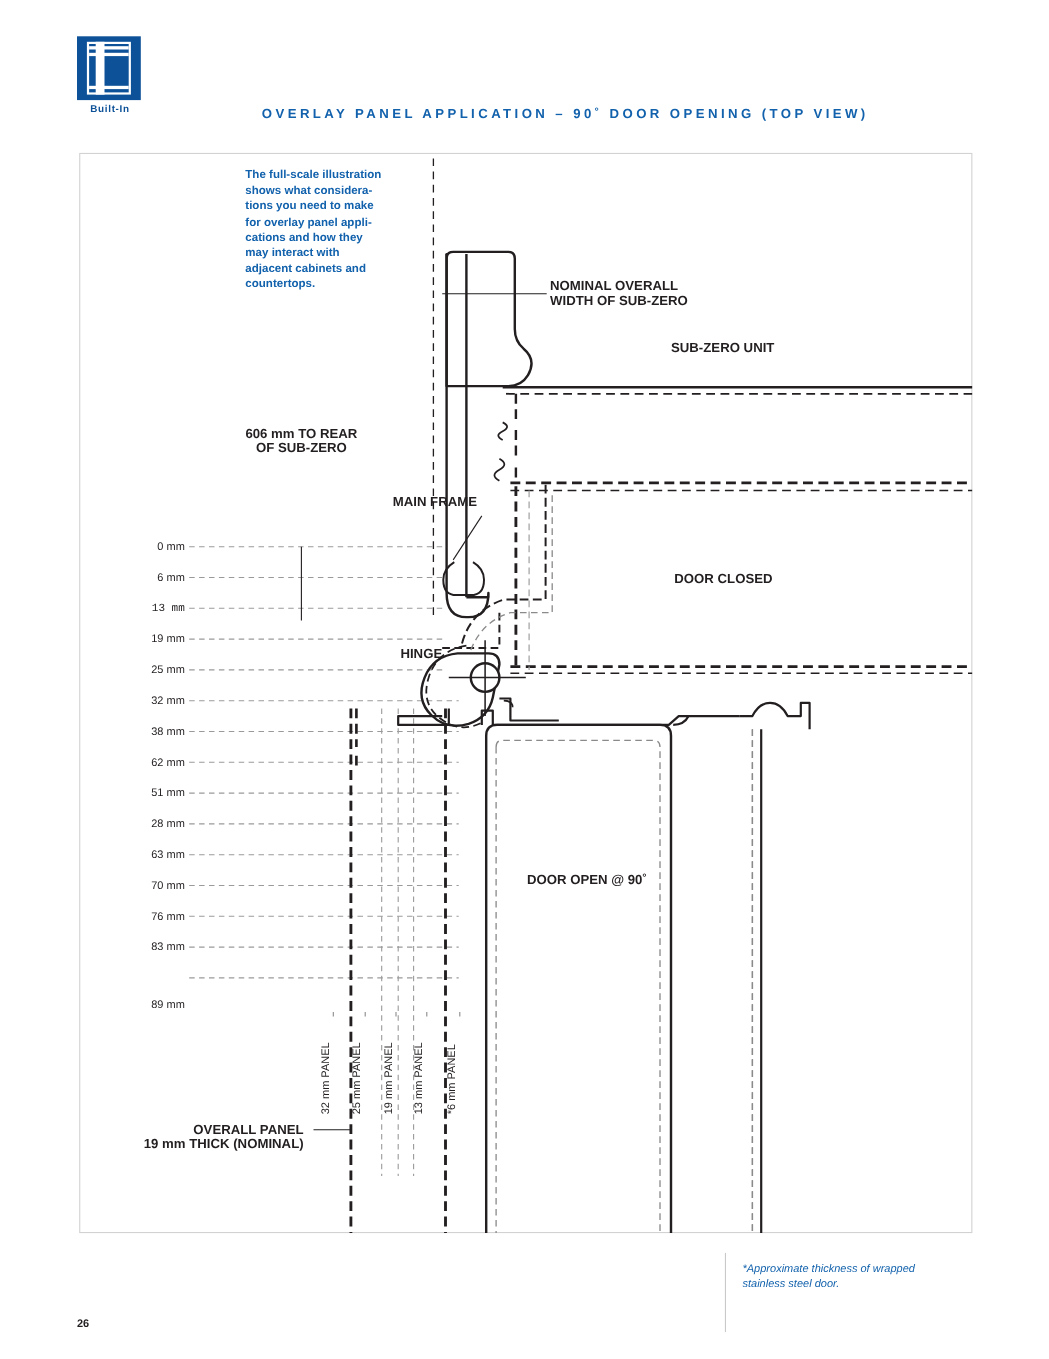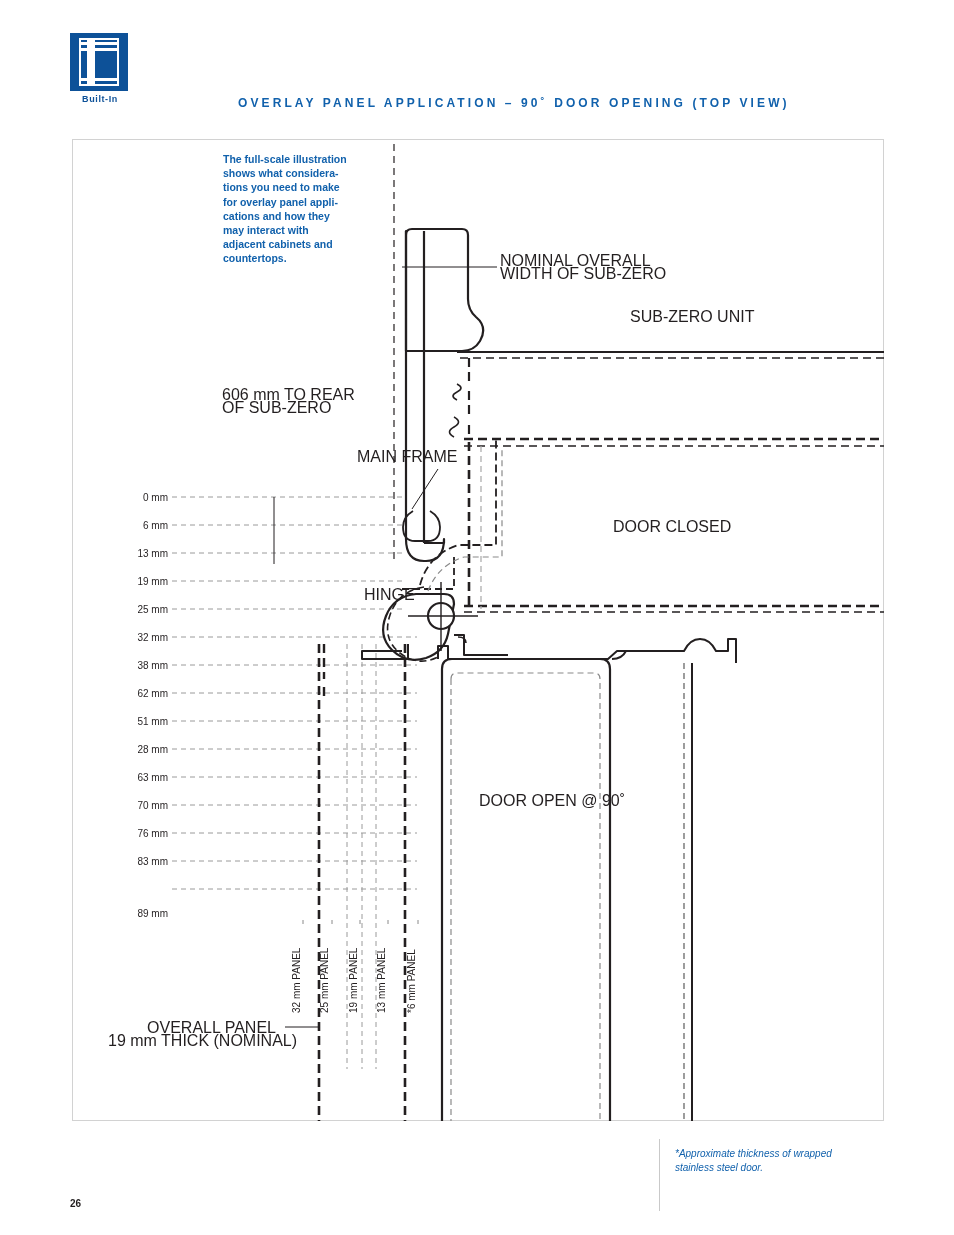--- a/index.html
+++ b/index.html
@@ -101,28 +101,29 @@
     width: 160px;
     font-size: 10.5px;
     font-weight: bold;
     line-height: 14.2px;
     color: #1161AC;
   }
 
   
   .callout {
     position: absolute;
-    font-size: 16px;
+    font-size: 12px;
     line-height: 13px;
     color: #231f20;
     white-space: nowrap;
+    font-weight: bold;
   }
 
   #cl-nominal  { left: 500px; top: 254px; }
-  #cl-unit     { left: 610px; top: 310px; margin-left: 20px; }
+  #cl-unit     { left: 610px; top: 310px; }
   #cl-606      { left: 222px; top: 388px; width: 104px; text-align: center; }
   #cl-mainframe{ left: 357px; top: 450px; }
   #cl-hinge    { left: 364px; top: 588px; }
   #cl-closed   { left: 613px; top: 520px; }
   #cl-open     { left: 479px; top: 794px; }
   #cl-overlay  { left: 108px; top: 1021px; width: 168px; text-align: right; }
 
   
   .scale-label {
     position: absolute;
@@ -397,21 +398,21 @@
 <div class="callout" id="cl-open">DOOR OPEN @ 90˚</div>
 
 <div class="callout" id="cl-overlay">
   <div>OVERALL PANEL</div>
   <div>19 mm THICK (NOMINAL)</div>
 </div>
 
 <div id="scale-labels-layer">
     <div class="scale-label" style="left: 110px; top: 492px;">0 mm</div>
     <div class="scale-label" style="left: 110px; top: 520px;">6 mm</div>
-    <div class="scale-label" style="left: 110px; top: 548px;">13 mm</div>
+    <div class="scale-label" style="left: 110px; top: 548px; font-family: Liberation Mono, monospace;">13 mm</div>
     <div class="scale-label" style="left: 110px; top: 576px;">19 mm</div>
     <div class="scale-label" style="left: 110px; top: 604px;">25 mm</div>
     <div class="scale-label" style="left: 110px; top: 632px;">32 mm</div>
     <div class="scale-label" style="left: 110px; top: 660px;">38 mm</div>
     <div class="scale-label" style="left: 110px; top: 688px;">62 mm</div>
     <div class="scale-label" style="left: 110px; top: 716px;">51 mm</div>
     <div class="scale-label" style="left: 110px; top: 744px;">28 mm</div>
     <div class="scale-label" style="left: 110px; top: 772px;">63 mm</div>
     <div class="scale-label" style="left: 110px; top: 800px;">70 mm</div>
     <div class="scale-label" style="left: 110px; top: 828px;">76 mm</div>

